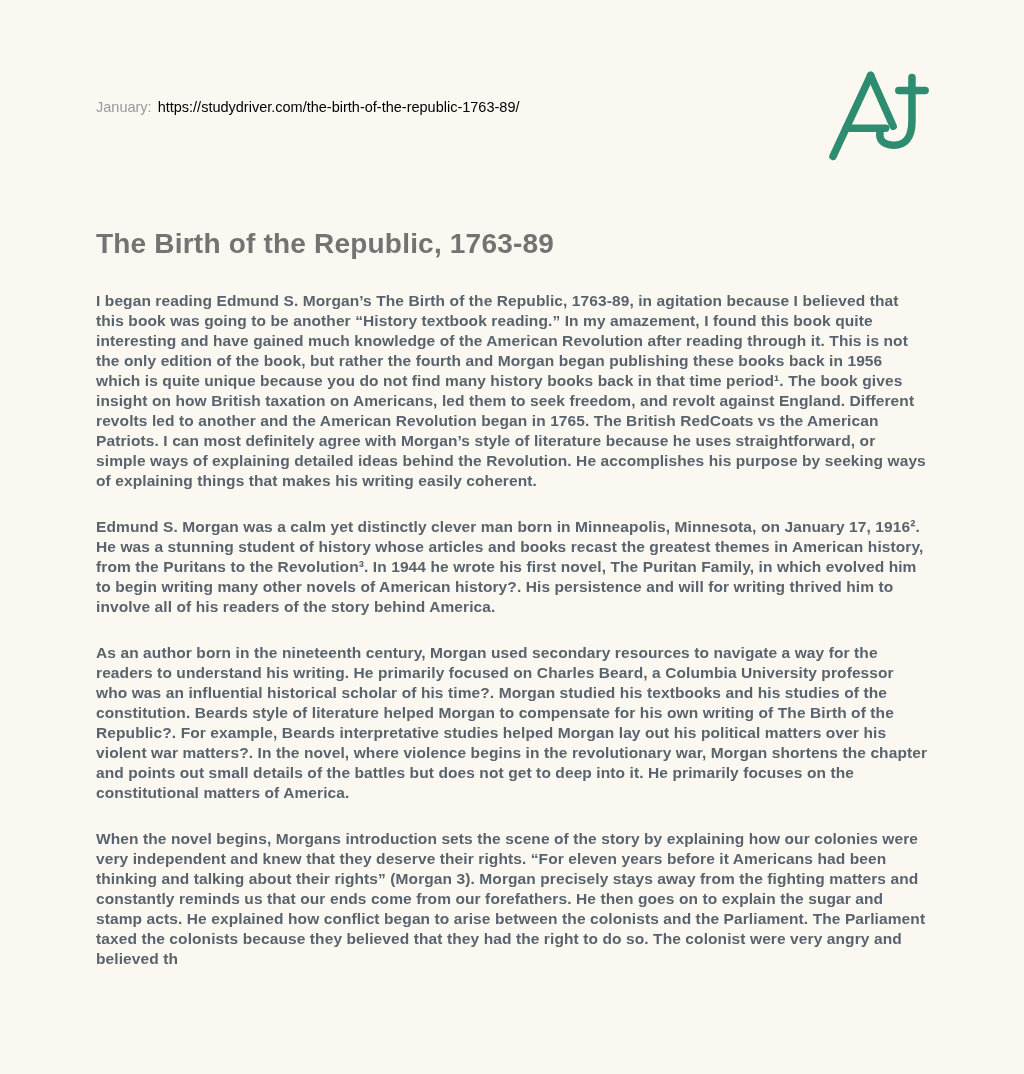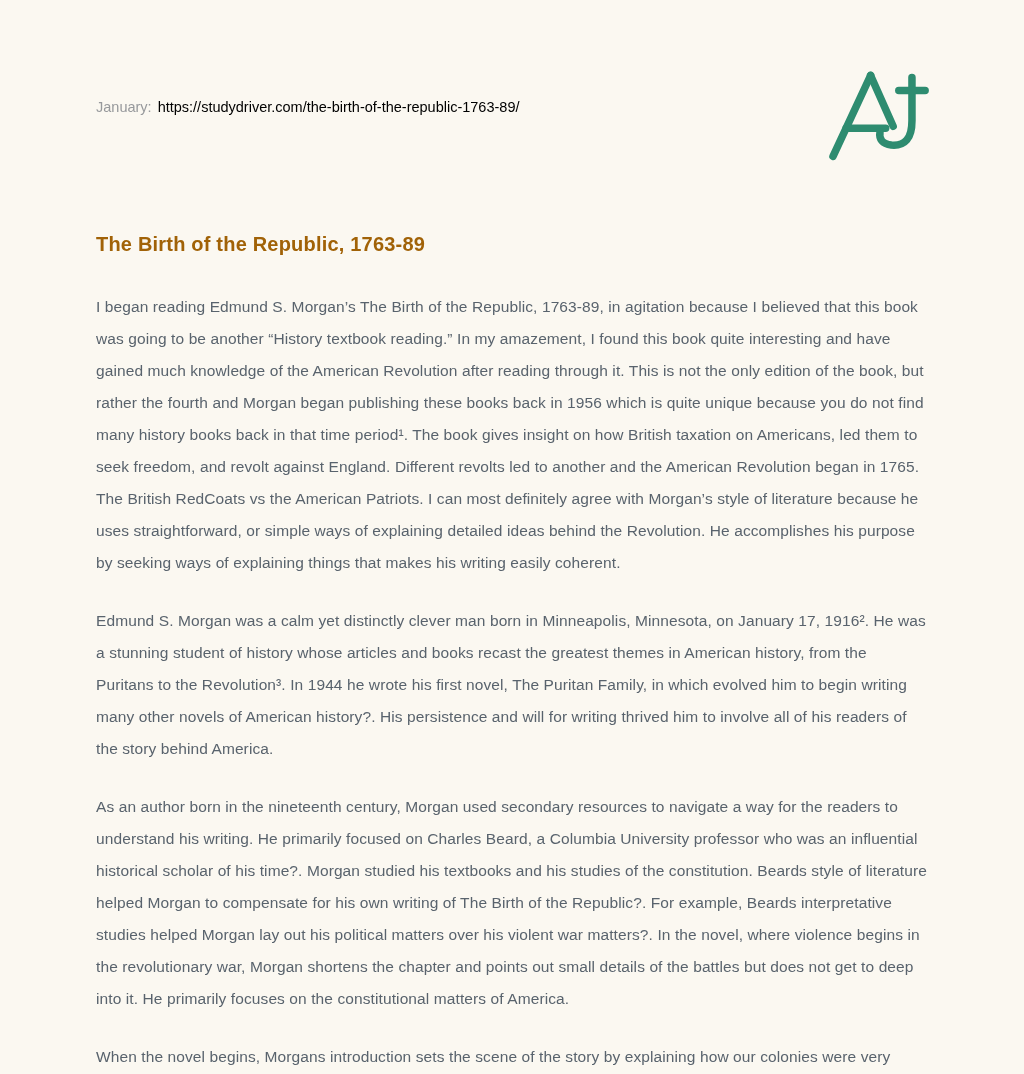--- a/index.html
+++ b/index.html
@@ -50,32 +50,32 @@
     width: 116px;
     height: 94px;
   }
   .logo svg {
     display: block;
     width: 100%;
     height: 100%;
   }
   h1.title {
     margin: 110px 0 0 0;
-    font-size: 20px;
+    font-size: 28px;
     line-height: 34px;
     font-weight: 700;
-    color: #a16207;
+    color: #737373;
     letter-spacing: 0.2px;
   }
   .essay p {
     max-width: 836px;
     margin: 26px 0 0 0;
     font-size: 15.5px;
-    line-height: 32px;
-    font-weight: 400;
+    line-height: 20px;
+    font-weight: 700;
     color: #59636d;
     letter-spacing: 0.1px;
   }
   .essay p:first-of-type {
     margin-top: 30px;
   }
 </style>
 </head>
 <body>
 

